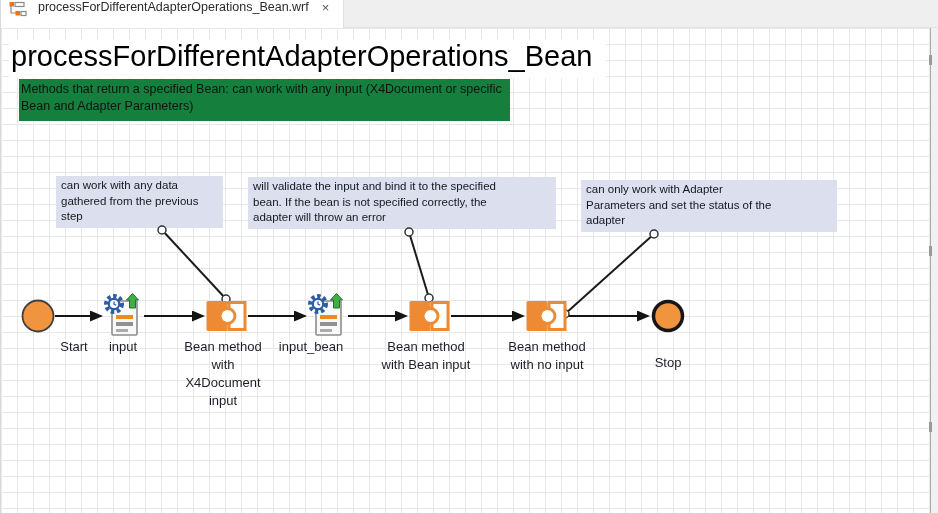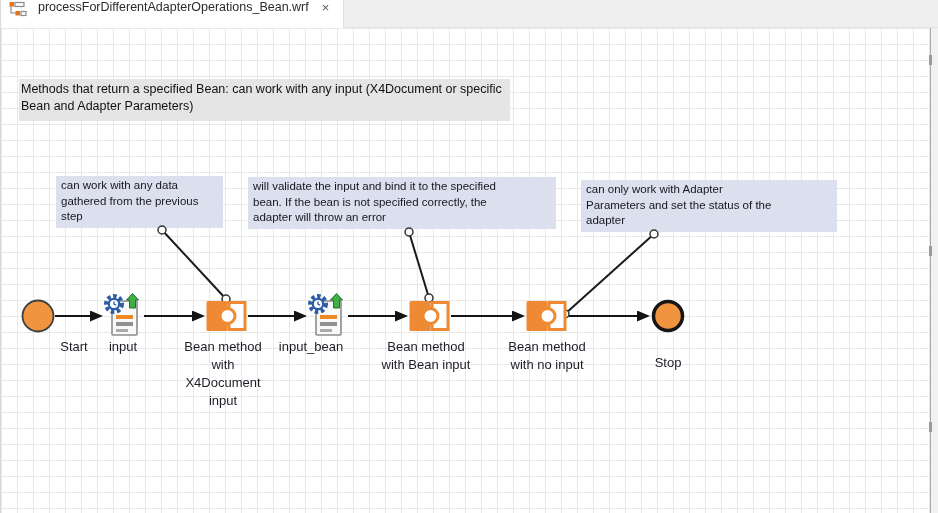--- a/index.html
+++ b/index.html
@@ -33,21 +33,21 @@
     position:absolute; right:0; top:28px; width:8px; height:485px;
     background:#f1f1f1; border-left:1px solid #ababab;
   }
   .vscroll .mark { position:absolute; left:-2px; width:3px; height:10px; background:#9a9a9a; }
   
   .page-title {
     position:absolute; left:8px; top:39px; background:#ffffff;
     font-size:29px; color:#000; padding:1px 14px 5px 2px; white-space:nowrap;
   }
   .page-desc {
-    position:absolute; left:18px; top:79px; background:#e5e5e5;
+    position:absolute; left:18px; top:79px; background:#15803d;
     font-size:12.5px; line-height:17px; color:#111;
     padding:2px 8px 6px 2px; white-space:pre-line;
   }
   .note {
     position:absolute; background:#dce0ee; color:#16161f;
     font-size:11.5px; line-height:15.5px; padding:2px 6px 3px 5px;
     white-space:pre-line;
   }
   .node-label {
     position:absolute; transform:translateX(-50%);
@@ -58,20 +58,21 @@
   .abs { position:absolute; }
   .overlay { position:absolute; left:0; top:0; pointer-events:none; }
 </style>
 </head>
 <body>
 
 <div id="app">
 
   <div class="canvas"></div>
 
+  <div class="page-title">processForDifferentAdapterOperations_Bean</div>
   <div class="page-desc">Methods that return a specified Bean: can work with any input (X4Document or specific
 Bean and Adapter Parameters)</div>
 
   <div class="note" style="left:55px; top:176px; width:167px;">can work with any data
 gathered from the previous
 step</div>
   <div class="note" style="left:247px; top:177px; width:308px;">will validate the input and bind it to the specified
 bean. If the bean is not specified correctly, the
 adapter will throw an error</div>
   <div class="note" style="left:580px; top:180px; width:256px;">can only work with Adapter

